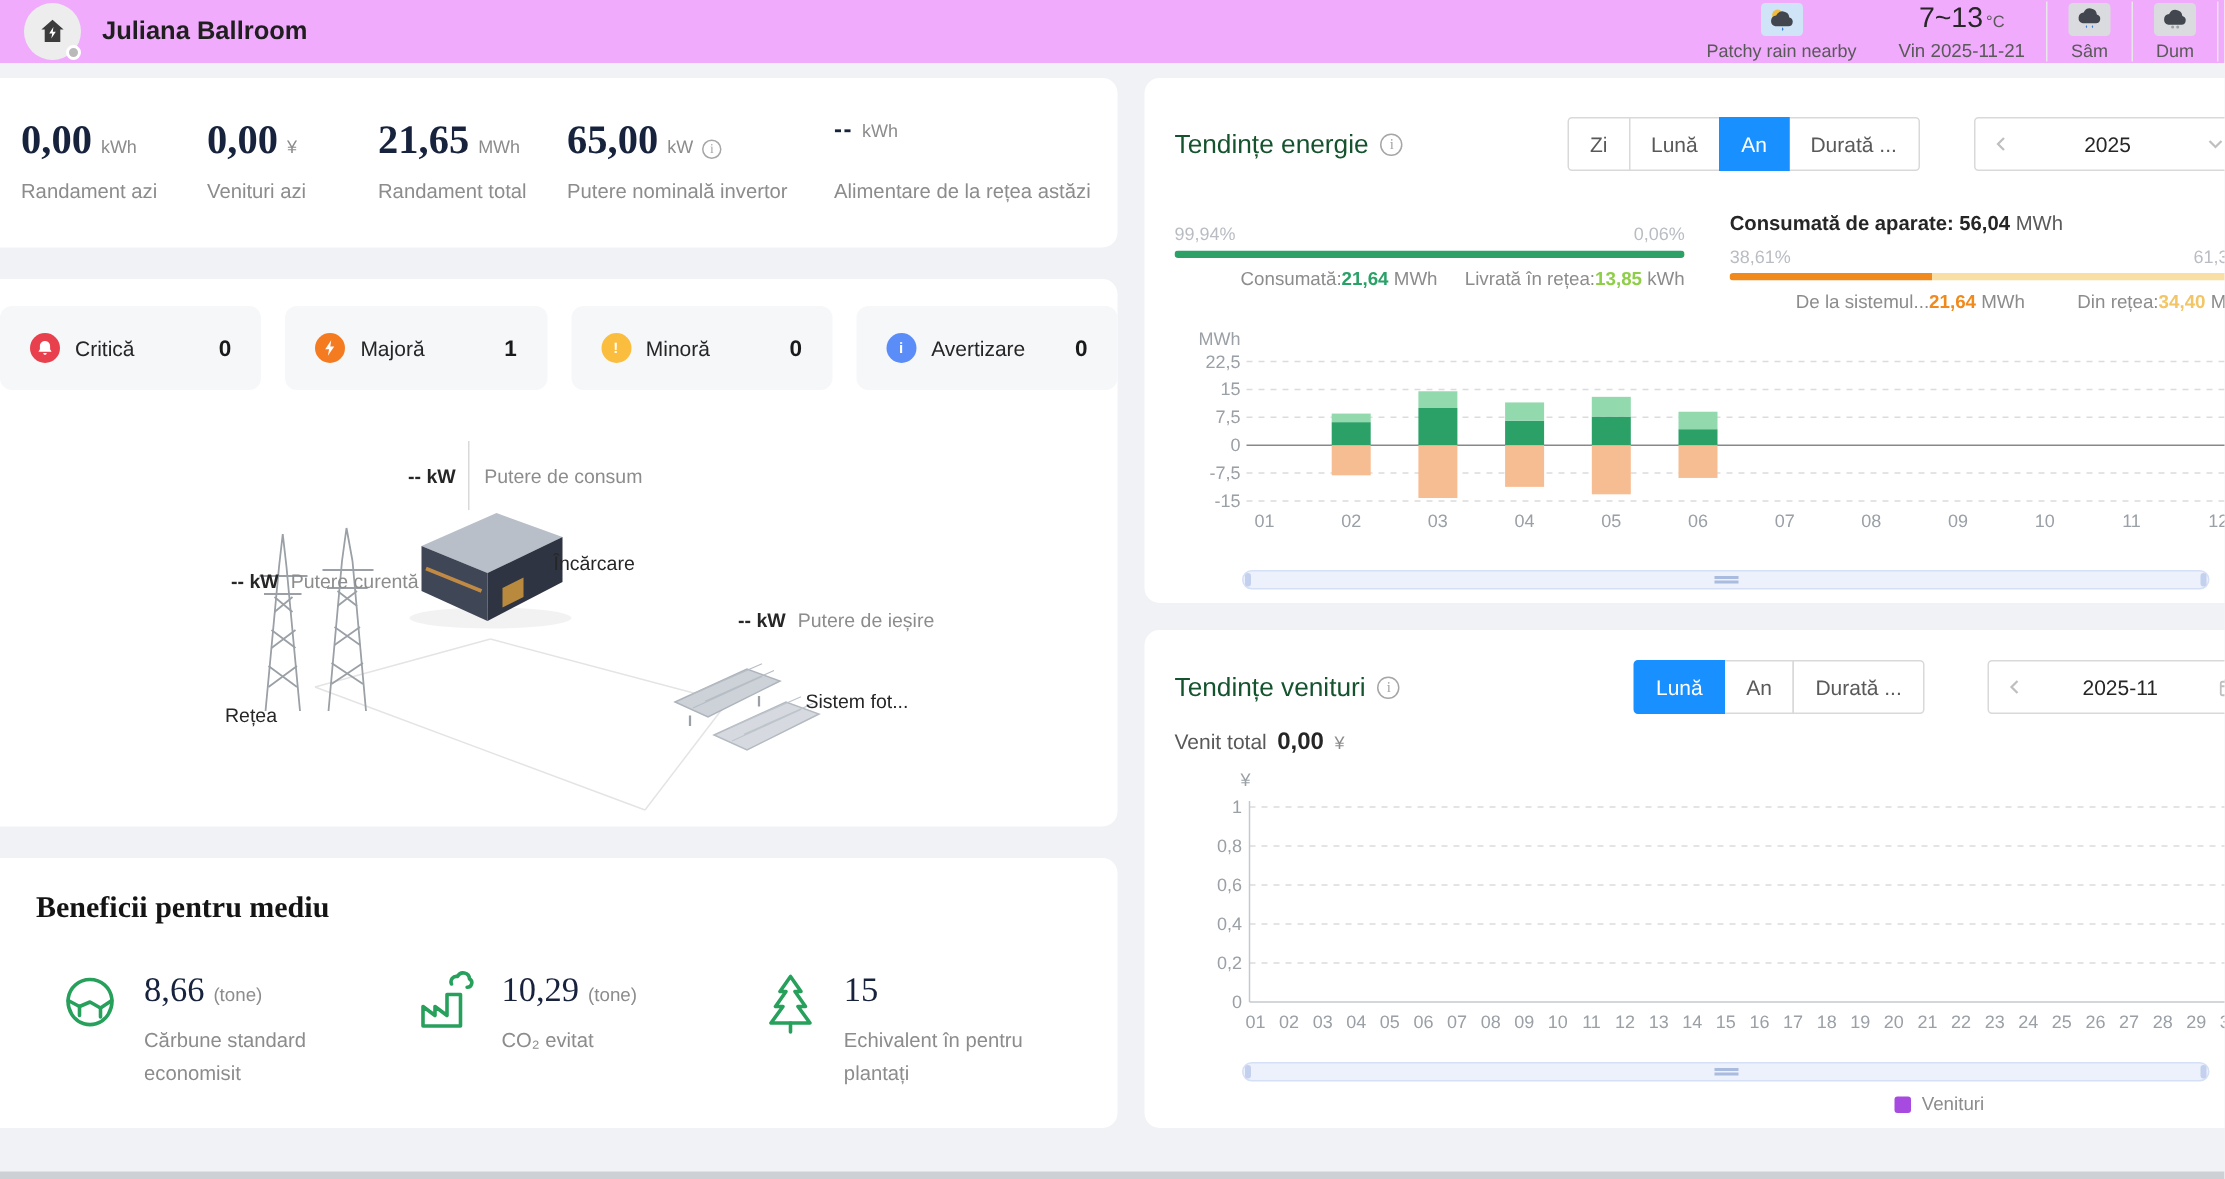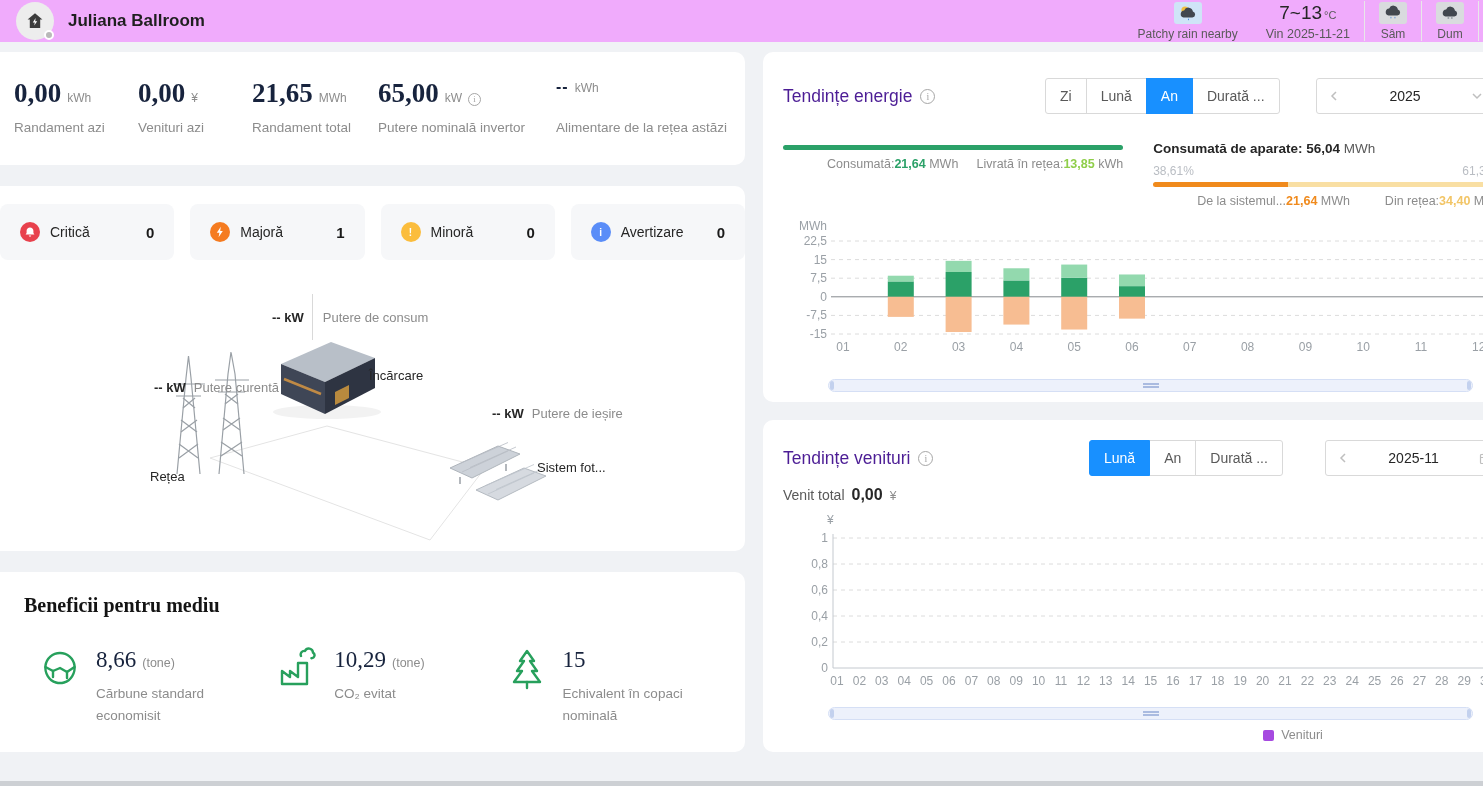--- a/index.html
+++ b/index.html
@@ -68,21 +68,21 @@
   .env-ico { width:44px; height:44px; margin-right:14px; flex:0 0 auto; }
   .env-vrow { display:flex; align-items:baseline; gap:6px; }
   .env-value { font-family:"Liberation Serif", serif; font-weight:normal; font-size:23px; color:#17233d; }
   .env-unit { font-size:12.5px; color:#8c8c8c; }
   .env-label { font-size:13.5px; color:#8c8c8c; margin-top:10px; max-width:160px; line-height:1.6; }
 
   
   .energy-panel { height:350px; padding:26px 20px 0; }
   .revenue-panel { height:332px; padding:20px 20px 0; }
   .panel-title-row { display:flex; align-items:center; height:36px; }
-  .panel-title { font-size:17.5px; color:#4c1d95; }
+  .panel-title { font-size:17.5px; color:#14532d; }
   .panel-title-row .info-icon { margin-left:8px; width:15px; height:15px; font-size:10px; }
   .seg { position:absolute; display:flex; }
   .seg button { height:36px; background:#fff; border:1px solid #d9d9d9; color:#595959; font-size:14px; font-family:inherit; padding:0 14px; margin-left:-1px; cursor:pointer; white-space:nowrap; }
   .seg button:first-child { border-radius:3px 0 0 3px; margin-left:0; }
   .seg button:last-child { border-radius:0 3px 3px 0; }
   .seg button.active { background:#1890ff; border-color:#1890ff; color:#fff; position:relative; z-index:1; }
   .sel { position:absolute; width:180px; height:36px; border:1px solid #d9d9d9; border-radius:3px; background:#fff; display:flex; align-items:center; padding:0 12px; }
   .sel-val { flex:1; text-align:center; font-size:14px; color:#262626; }
   .seg-energy { left:282px; top:26px; } .sel-energy { left:553px; top:26px; }
   .seg-revenue { left:326px; top:20px; } .sel-revenue { left:562px; top:20px; }
@@ -351,21 +351,21 @@
           <div class="env-item">
             <svg class="env-ico" viewBox="0 0 44 44" fill="none" stroke="#27a05c" stroke-width="2.4" stroke-linejoin="round" stroke-linecap="round">
               <path d="M22 4 L15 14 H19 L12 24 H17 L9 35 H35 L27 24 H32 L25 14 H29 Z"></path>
               <path d="M22 35 V41"></path>
             </svg>
             <div>
               <div class="env-vrow">
                   <span class="env-value">15</span>
                   <span class="env-unit"></span>
                 </div>
-              <div class="env-label">Echivalent în copaci nominală</div>
+              <div class="env-label">Echivalent în pentru plantați</div>
             </div>
           </div>
         </div>
       </div>
     </div>
 
     <div class="right-col">
 
       <div class="panel energy-panel">
         <div class="panel-title-row">
@@ -383,20 +383,24 @@
               <polyline points="7,2 3,6 7,10" fill="none" stroke="#bfbfbf" stroke-width="1.5"></polyline>
             </svg>
           <span class="sel-val">2025</span>
           <svg width="12" height="10" viewBox="0 0 12 10">
               <polyline points="2,3 6,7 10,3" fill="none" stroke="#bfbfbf" stroke-width="1.5"></polyline>
             </svg>
         </div>
 
         <div class="sum-row">
           <div class="sum-block">
+            <div class="pct-row">
+                <span>99,94%</span>
+                <span>0,06%</span>
+              </div>
             <div class="pbar pv-bar">
                 <span class="fill" style="width: 99.94%;"></span>
                 <span class="rest"></span>
               </div>
             <div class="sum-vals">
               <span><span>Consumată:</span><span class="v-green">21,64</span> <span>MWh</span></span>
               <span><span>Livrată în rețea:</span><span class="v-lgreen">13,85</span> <span>kWh</span></span>
             </div>
           </div>
           <div class="sum-block right">

